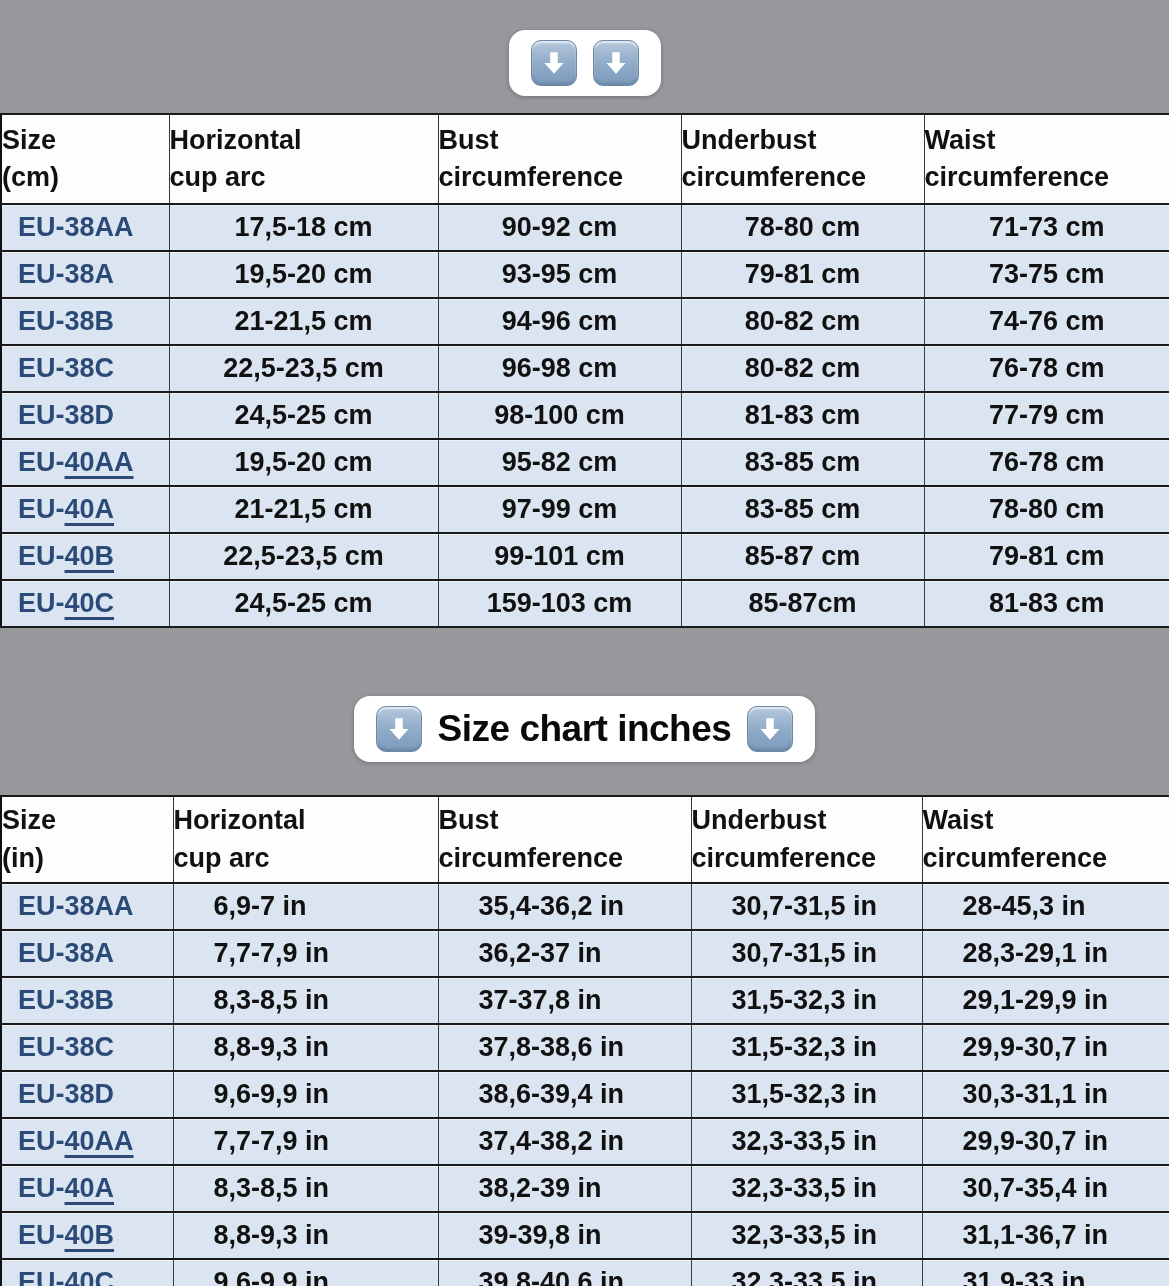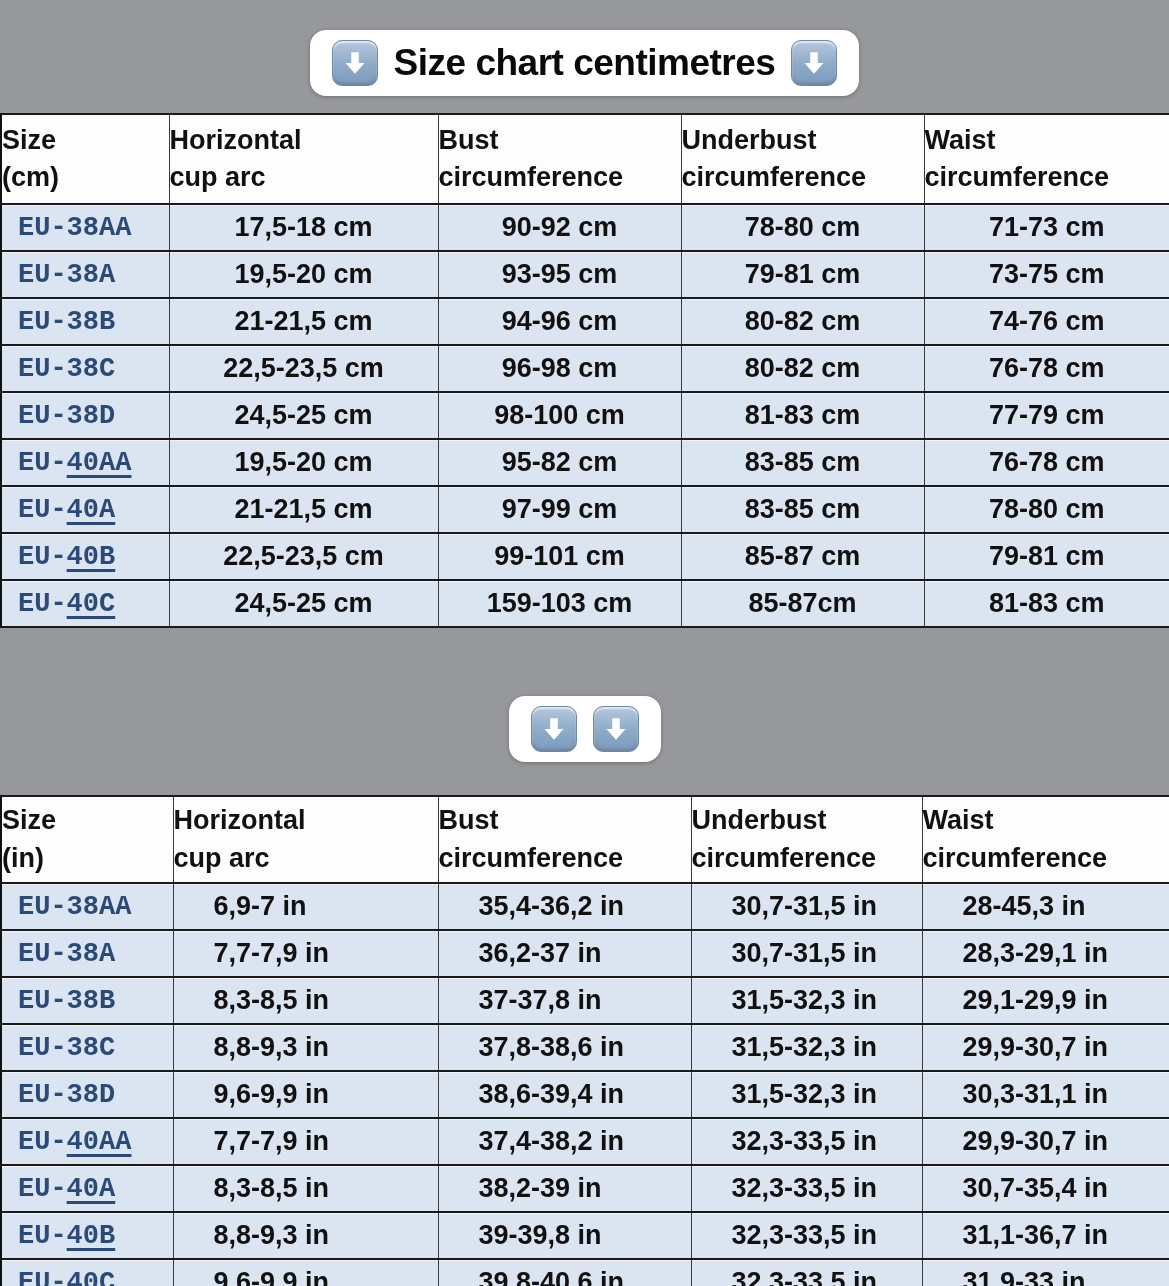--- a/index.html
+++ b/index.html
@@ -53,163 +53,162 @@
     background:#fdfdfd;height:88px;
     text-align:left;vertical-align:middle;
     line-height:1.38;
   }
   table.in thead th{height:85px;}
   thead th span{display:block;}
   tbody td{height:45px;text-align:center;vertical-align:middle;}
   td.size-cell{
     text-align:left;padding-left:16px;
     color:#2b4a77;
-    font-family:Liberation Mono, monospace;
   }
   table.in tbody td{text-align:left;padding-left:40px;}
   table.in tbody td.size-cell{padding-left:16px;}
   td.size-cell .u{
     text-decoration:underline;
     text-decoration-thickness:3px;
     text-underline-offset:5px;
   }
 </style>
 </head>
 <body>
 
 <div class="title-wrap first">
-  <div class="title-box">
-    <span class="arrow-emoji">
-      <svg viewBox="0 0 24 24">
-          <path d="M12 20.6 L4.4 12 H9 V3.4 H15 V12 H19.6 Z" fill="#ffffff"></path>
-        </svg>
-    </span>
-    <span class="title-text">Size chart centimetres</span>
-    <span class="arrow-emoji">
-      <svg viewBox="0 0 24 24">
-          <path d="M12 20.6 L4.4 12 H9 V3.4 H15 V12 H19.6 Z" fill="#ffffff"></path>
-        </svg>
-    </span>
-  </div>
-</div>
-
-<table class="cm">
-  <colgroup>
-      <col style="width:168px">
-      <col style="width:269px">
-      <col style="width:243px">
-      <col style="width:243px">
-      <col style="width:246px">
-    </colgroup>
-  <thead>
-    <tr>
-      <th>
-        <span>Size</span>
-          <span>(cm)</span>
-      </th>
-      <th>
-        <span>Horizontal</span>
-          <span>cup arc</span>
-      </th>
-      <th>
-        <span>Bust</span>
-          <span>circumference</span>
-      </th>
-      <th>
-        <span>Underbust</span>
-          <span>circumference</span>
-      </th>
-      <th>
-        <span>Waist</span>
-          <span>circumference</span>
-      </th>
-    </tr>
-  </thead>
-  <tbody id="tbody-cm">
-      <tr>
-        <td class="size-cell">EU-38AA</td>
-        <td>17,5-18 cm</td>
-        <td>90-92 cm</td>
-        <td>78-80 cm</td>
-        <td>71-73 cm</td>
-      </tr>
-      <tr>
-        <td class="size-cell">EU-38A</td>
-        <td>19,5-20 cm</td>
-        <td>93-95 cm</td>
-        <td>79-81 cm</td>
-        <td>73-75 cm</td>
-      </tr>
-      <tr>
-        <td class="size-cell">EU-38B</td>
-        <td>21-21,5 cm</td>
-        <td>94-96 cm</td>
-        <td>80-82 cm</td>
-        <td>74-76 cm</td>
-      </tr>
-      <tr>
-        <td class="size-cell">EU-38C</td>
-        <td>22,5-23,5 cm</td>
-        <td>96-98 cm</td>
-        <td>80-82 cm</td>
-        <td>76-78 cm</td>
-      </tr>
-      <tr>
-        <td class="size-cell">EU-38D</td>
-        <td>24,5-25 cm</td>
-        <td>98-100 cm</td>
-        <td>81-83 cm</td>
-        <td>77-79 cm</td>
-      </tr>
-      <tr>
-        <td class="size-cell">EU-<span class="u">40AA</span></td>
-        <td>19,5-20 cm</td>
-        <td>95-82 cm</td>
-        <td>83-85 cm</td>
-        <td>76-78 cm</td>
-      </tr>
-      <tr>
-        <td class="size-cell">EU-<span class="u">40A</span></td>
-        <td>21-21,5 cm</td>
-        <td>97-99 cm</td>
-        <td>83-85 cm</td>
-        <td>78-80 cm</td>
-      </tr>
-      <tr>
-        <td class="size-cell">EU-<span class="u">40B</span></td>
-        <td>22,5-23,5 cm</td>
-        <td>99-101 cm</td>
-        <td>85-87 cm</td>
-        <td>79-81 cm</td>
-      </tr>
-      <tr>
-        <td class="size-cell">EU-<span class="u">40C</span></td>
-        <td>24,5-25 cm</td>
-        <td>159-103 cm</td>
-        <td>85-87cm</td>
-        <td>81-83 cm</td>
-      </tr>
-    </tbody>
-</table>
-
-<div class="title-wrap second">
   <div class="title-box">
     <span class="arrow-emoji">
       <svg viewBox="0 0 24 24">
           <path d="M12 20.6 L4.4 12 H9 V3.4 H15 V12 H19.6 Z" fill="#ffffff"></path>
         </svg>
     </span>
     <span class="arrow-emoji">
       <svg viewBox="0 0 24 24">
           <path d="M12 20.6 L4.4 12 H9 V3.4 H15 V12 H19.6 Z" fill="#ffffff"></path>
         </svg>
     </span>
   </div>
 </div>
 
+<table class="cm">
+  <colgroup>
+      <col style="width:168px">
+      <col style="width:269px">
+      <col style="width:243px">
+      <col style="width:243px">
+      <col style="width:246px">
+    </colgroup>
+  <thead>
+    <tr>
+      <th>
+        <span>Size</span>
+          <span>(cm)</span>
+      </th>
+      <th>
+        <span>Horizontal</span>
+          <span>cup arc</span>
+      </th>
+      <th>
+        <span>Bust</span>
+          <span>circumference</span>
+      </th>
+      <th>
+        <span>Underbust</span>
+          <span>circumference</span>
+      </th>
+      <th>
+        <span>Waist</span>
+          <span>circumference</span>
+      </th>
+    </tr>
+  </thead>
+  <tbody id="tbody-cm">
+      <tr>
+        <td class="size-cell">EU-38AA</td>
+        <td>17,5-18 cm</td>
+        <td>90-92 cm</td>
+        <td>78-80 cm</td>
+        <td>71-73 cm</td>
+      </tr>
+      <tr>
+        <td class="size-cell">EU-38A</td>
+        <td>19,5-20 cm</td>
+        <td>93-95 cm</td>
+        <td>79-81 cm</td>
+        <td>73-75 cm</td>
+      </tr>
+      <tr>
+        <td class="size-cell">EU-38B</td>
+        <td>21-21,5 cm</td>
+        <td>94-96 cm</td>
+        <td>80-82 cm</td>
+        <td>74-76 cm</td>
+      </tr>
+      <tr>
+        <td class="size-cell">EU-38C</td>
+        <td>22,5-23,5 cm</td>
+        <td>96-98 cm</td>
+        <td>80-82 cm</td>
+        <td>76-78 cm</td>
+      </tr>
+      <tr>
+        <td class="size-cell">EU-38D</td>
+        <td>24,5-25 cm</td>
+        <td>98-100 cm</td>
+        <td>81-83 cm</td>
+        <td>77-79 cm</td>
+      </tr>
+      <tr>
+        <td class="size-cell">EU-<span class="u">40AA</span></td>
+        <td>19,5-20 cm</td>
+        <td>95-82 cm</td>
+        <td>83-85 cm</td>
+        <td>76-78 cm</td>
+      </tr>
+      <tr>
+        <td class="size-cell">EU-<span class="u">40A</span></td>
+        <td>21-21,5 cm</td>
+        <td>97-99 cm</td>
+        <td>83-85 cm</td>
+        <td>78-80 cm</td>
+      </tr>
+      <tr>
+        <td class="size-cell">EU-<span class="u">40B</span></td>
+        <td>22,5-23,5 cm</td>
+        <td>99-101 cm</td>
+        <td>85-87 cm</td>
+        <td>79-81 cm</td>
+      </tr>
+      <tr>
+        <td class="size-cell">EU-<span class="u">40C</span></td>
+        <td>24,5-25 cm</td>
+        <td>159-103 cm</td>
+        <td>85-87cm</td>
+        <td>81-83 cm</td>
+      </tr>
+    </tbody>
+</table>
+
+<div class="title-wrap second">
+  <div class="title-box">
+    <span class="arrow-emoji">
+      <svg viewBox="0 0 24 24">
+          <path d="M12 20.6 L4.4 12 H9 V3.4 H15 V12 H19.6 Z" fill="#ffffff"></path>
+        </svg>
+    </span>
+    <span class="title-text">Size chart inches</span>
+    <span class="arrow-emoji">
+      <svg viewBox="0 0 24 24">
+          <path d="M12 20.6 L4.4 12 H9 V3.4 H15 V12 H19.6 Z" fill="#ffffff"></path>
+        </svg>
+    </span>
+  </div>
+</div>
+
 <table class="in">
   <colgroup>
       <col style="width:172px">
       <col style="width:265px">
       <col style="width:253px">
       <col style="width:231px">
       <col style="width:248px">
     </colgroup>
   <thead>
     <tr>

